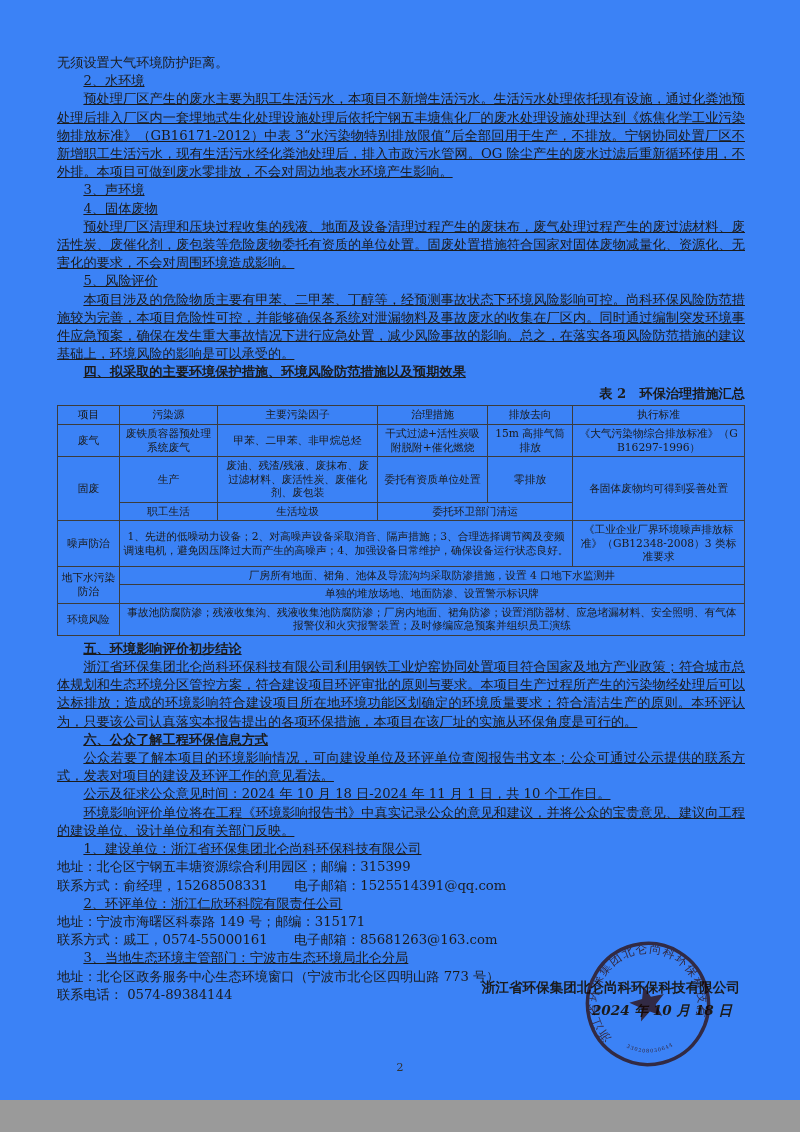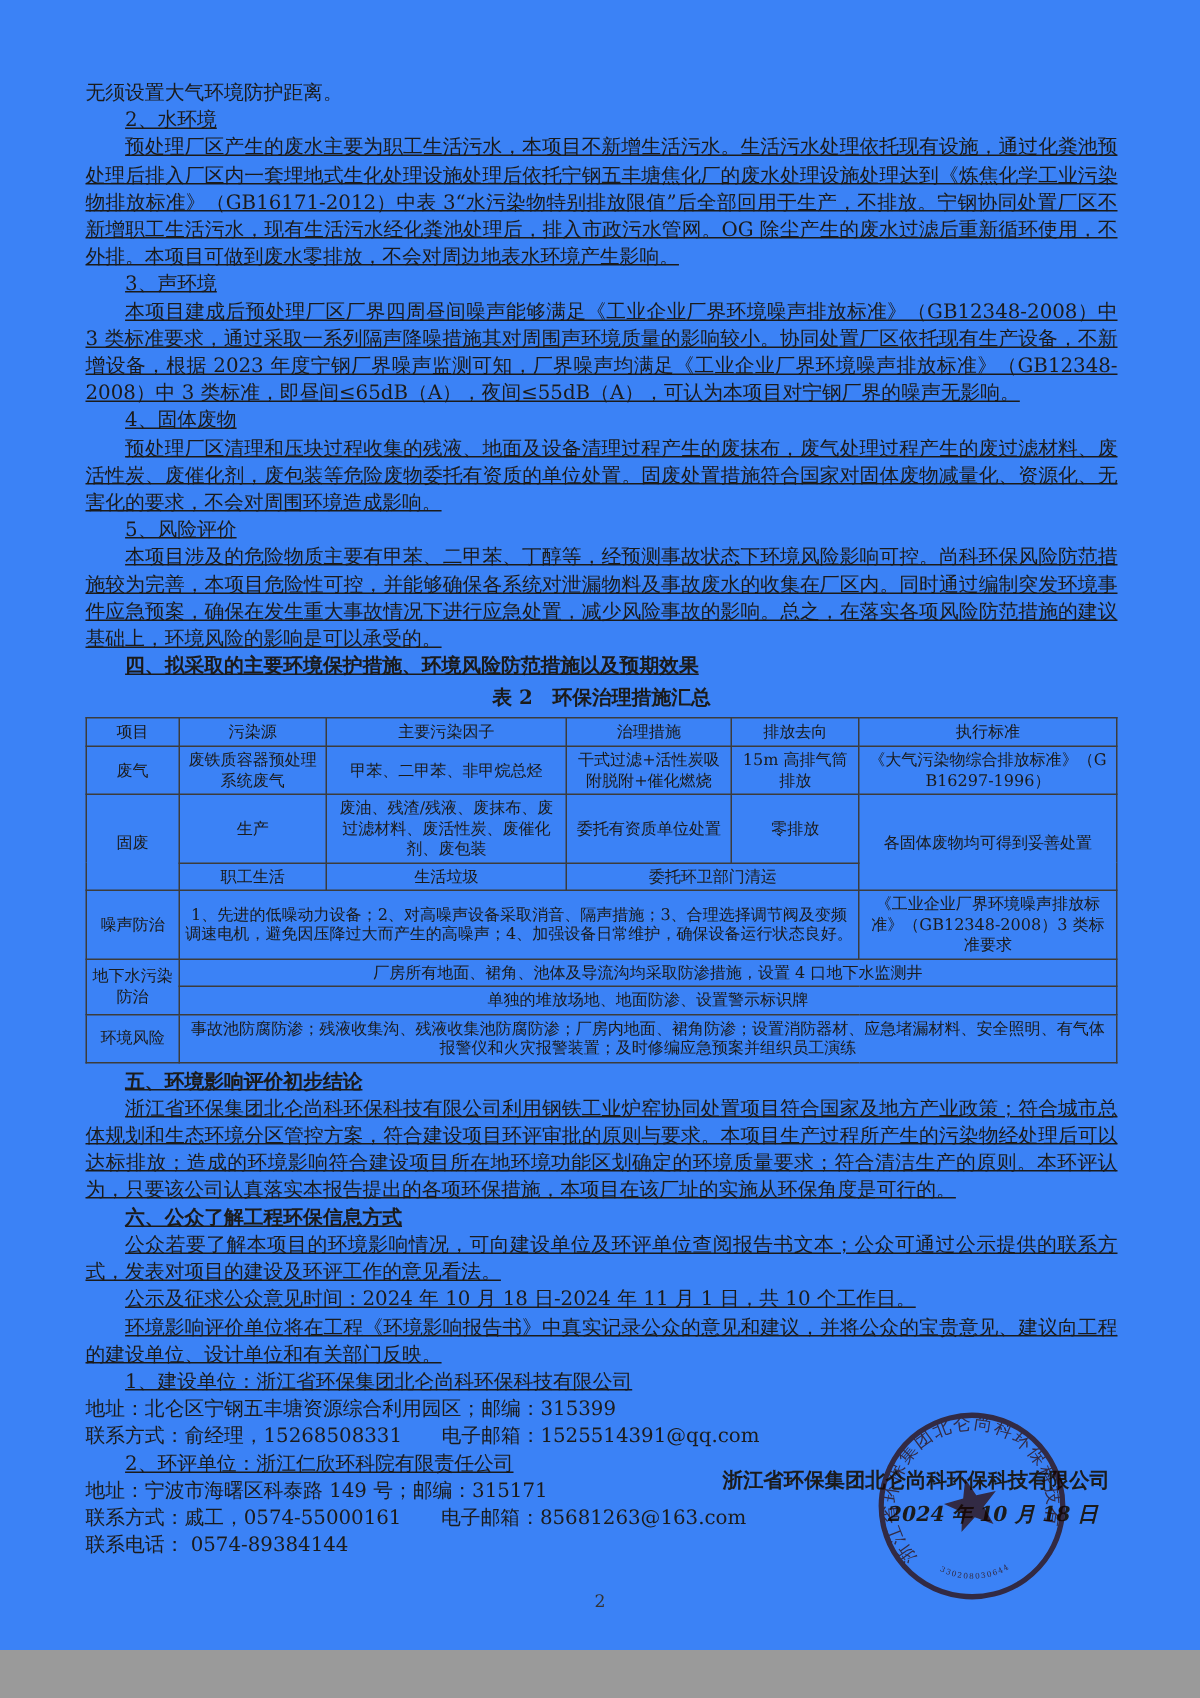--- a/index.html
+++ b/index.html
@@ -2,21 +2,21 @@
 <html><head>
 <meta charset="utf-8">
 <style>
   html,body{margin:0;padding:0;background:#9a9a9a;}
   .page{position:relative;width:800px;height:1100px;margin:0 auto;background:#3b82f6;
         font-family:"DejaVu Serif","Liberation Serif",serif;color:#1b1b1b;overflow:hidden;}
   .content{position:absolute;left:57px;top:54px;width:688px;font-size:13.2px;line-height:18.2px;}
   .content p{margin:0;text-align:justify;}
   .ind{text-indent:2em;text-decoration:underline;}
   .b{font-weight:bold;}
-  .table-title{text-align:center;font-weight:bold;margin:3px 0 2px 0;}
+  .table-title{text-align:right;font-weight:bold;margin:3px 0 2px 0;}
   table.measures{width:100%;border-collapse:collapse;table-layout:fixed;
         font-size:10.7px;line-height:13.5px;margin:0 0 4px 0;}
   table.measures td{border:1px solid #3c3c3c;padding:2px 3px;text-align:center;
         vertical-align:middle;word-break:break-all;}
   table.measures{border:1.5px solid #2e2e2e;}
   td.tl{text-align:left;}
   tr.hdr td{padding:2.5px 3px;}
   .sig{position:absolute;right:60px;top:976px;text-align:right;font-weight:bold;
        font-size:13.6px;line-height:23px;}
   .sig .date{padding-right:8px;font-style:italic;}
@@ -27,21 +27,20 @@
 </head>
 <body>
 
 <div class="page">
   <div class="content">
 
     <p>无须设置大气环境防护距离。</p>
     <p class="ind">2、水环境</p>
     <p class="ind">预处理厂区产生的废水主要为职工生活污水，本项目不新增生活污水。生活污水处理依托现有设施，通过化粪池预处理后排入厂区内一套埋地式生化处理设施处理后依托宁钢五丰塘焦化厂的废水处理设施处理达到《炼焦化学工业污染物排放标准》（GB16171-2012）中表 3“水污染物特别排放限值”后全部回用于生产，不排放。宁钢协同处置厂区不新增职工生活污水，现有生活污水经化粪池处理后，排入市政污水管网。OG 除尘产生的废水过滤后重新循环使用，不外排。本项目可做到废水零排放，不会对周边地表水环境产生影响。</p>
     <p class="ind">3、声环境</p>
-    <p class="ind">本项目建成后预处理厂区厂界四周昼间噪声能够满足《工业企业厂界环境噪声排放标准》（GB12348-2008）中 3 类标准要求，通过采取一系列隔声降噪措施其对周围声环境质量的影响较小。协同处置厂区依托现有生产设备，不新增设备，根据 2023 年度宁钢厂界噪声监测可知，厂界噪声均满足《工业企业厂界环境噪声排放标准》（GB12348-2008）中 3 类标准，即昼间≤65dB（A），夜间≤55dB（A），可认为本项目对宁钢厂界的噪声无影响。</p>
     <p class="ind">4、固体废物</p>
     <p class="ind">预处理厂区清理和压块过程收集的残液、地面及设备清理过程产生的废抹布，废气处理过程产生的废过滤材料、废活性炭、废催化剂，废包装等危险废物委托有资质的单位处置。固废处置措施符合国家对固体废物减量化、资源化、无害化的要求，不会对周围环境造成影响。</p>
     <p class="ind">5、风险评价</p>
     <p class="ind">本项目涉及的危险物质主要有甲苯、二甲苯、丁醇等，经预测事故状态下环境风险影响可控。尚科环保风险防范措施较为完善，本项目危险性可控，并能够确保各系统对泄漏物料及事故废水的收集在厂区内。同时通过编制突发环境事件应急预案，确保在发生重大事故情况下进行应急处置，减少风险事故的影响。总之，在落实各项风险防范措施的建议基础上，环境风险的影响是可以承受的。</p>
     <p class="ind b">四、拟采取的主要环境保护措施、环境风险防范措施以及预期效果</p>
 
     <div class="table-title">表 2　环保治理措施汇总</div>
 
     <table class="measures">
       <colgroup>
@@ -106,20 +105,22 @@
     <p class="ind b">六、公众了解工程环保信息方式</p>
     <p class="ind">公众若要了解本项目的环境影响情况，可向建设单位及环评单位查阅报告书文本；公众可通过公示提供的联系方式，发表对项目的建设及环评工作的意见看法。</p>
     <p class="ind">公示及征求公众意见时间：2024 年 10 月 18 日-2024 年 11 月 1 日，共 10 个工作日。</p>
     <p class="ind">环境影响评价单位将在工程《环境影响报告书》中真实记录公众的意见和建议，并将公众的宝贵意见、建议向工程的建设单位、设计单位和有关部门反映。</p>
     <p class="ind">1、建设单位：浙江省环保集团北仑尚科环保科技有限公司</p>
     <p>地址：北仑区宁钢五丰塘资源综合利用园区；邮编：315399</p>
     <p>联系方式：俞经理，15268508331　　电子邮箱：1525514391@qq.com</p>
     <p class="ind">2、环评单位：浙江仁欣环科院有限责任公司</p>
     <p>地址：宁波市海曙区科泰路 149 号；邮编：315171</p>
     <p>联系方式：戚工，0574-55000161　　电子邮箱：85681263@163.com</p>
+    <p class="ind">3、当地生态环境主管部门：宁波市生态环境局北仑分局</p>
+    <p>地址：北仑区政务服务中心生态环境窗口（宁波市北仑区四明山路 773 号）</p>
     <p>联系电话： 0574-89384144</p>
   </div>
 
   <div class="sig">
     <div>浙江省环保集团北仑尚科环保科技有限公司</div>
     <div class="date">2024 年 10 月 18 日</div>
   </div>
 
   <svg class="stamp" viewBox="0 0 120 120" aria-hidden="true">
     <circle cx="60" cy="60" r="55" fill="none" stroke="#cf3a2c" stroke-width="3.2"></circle>

